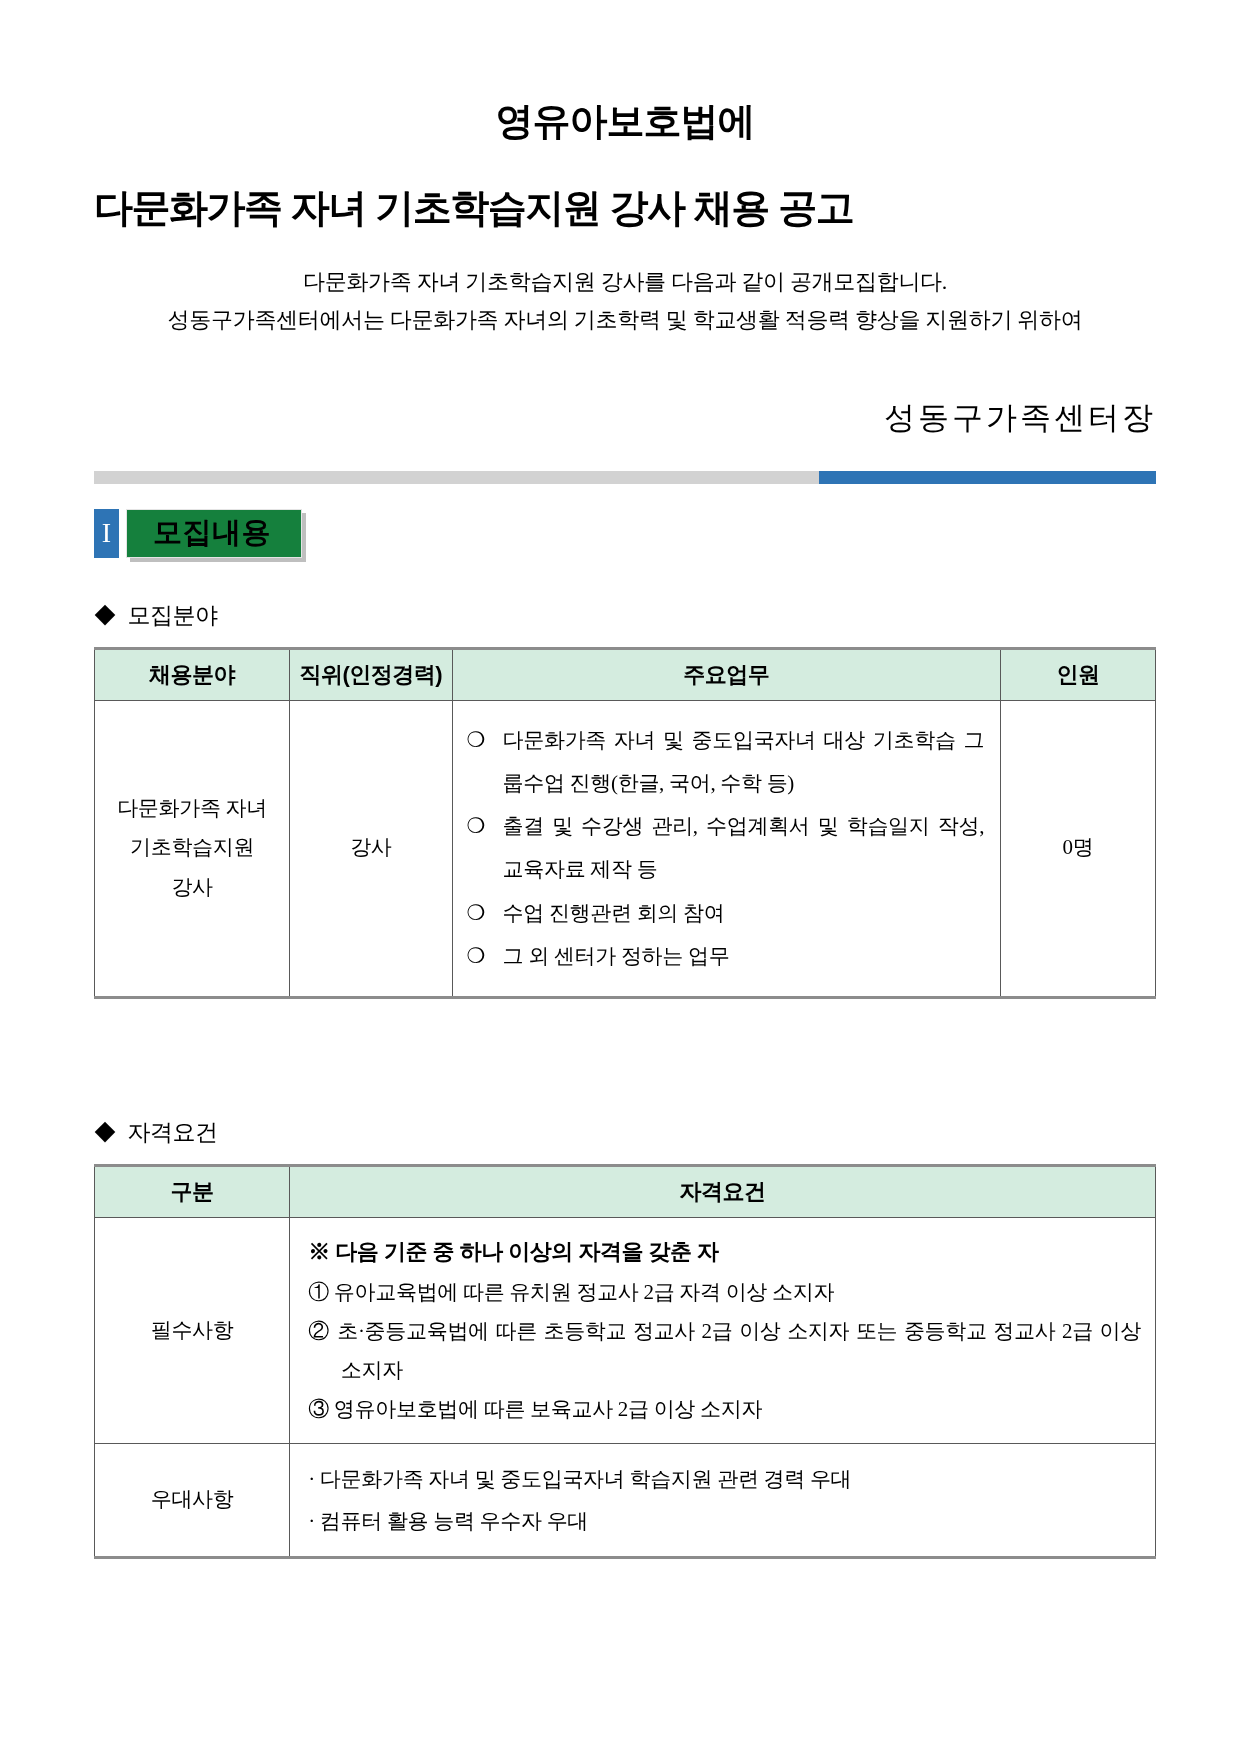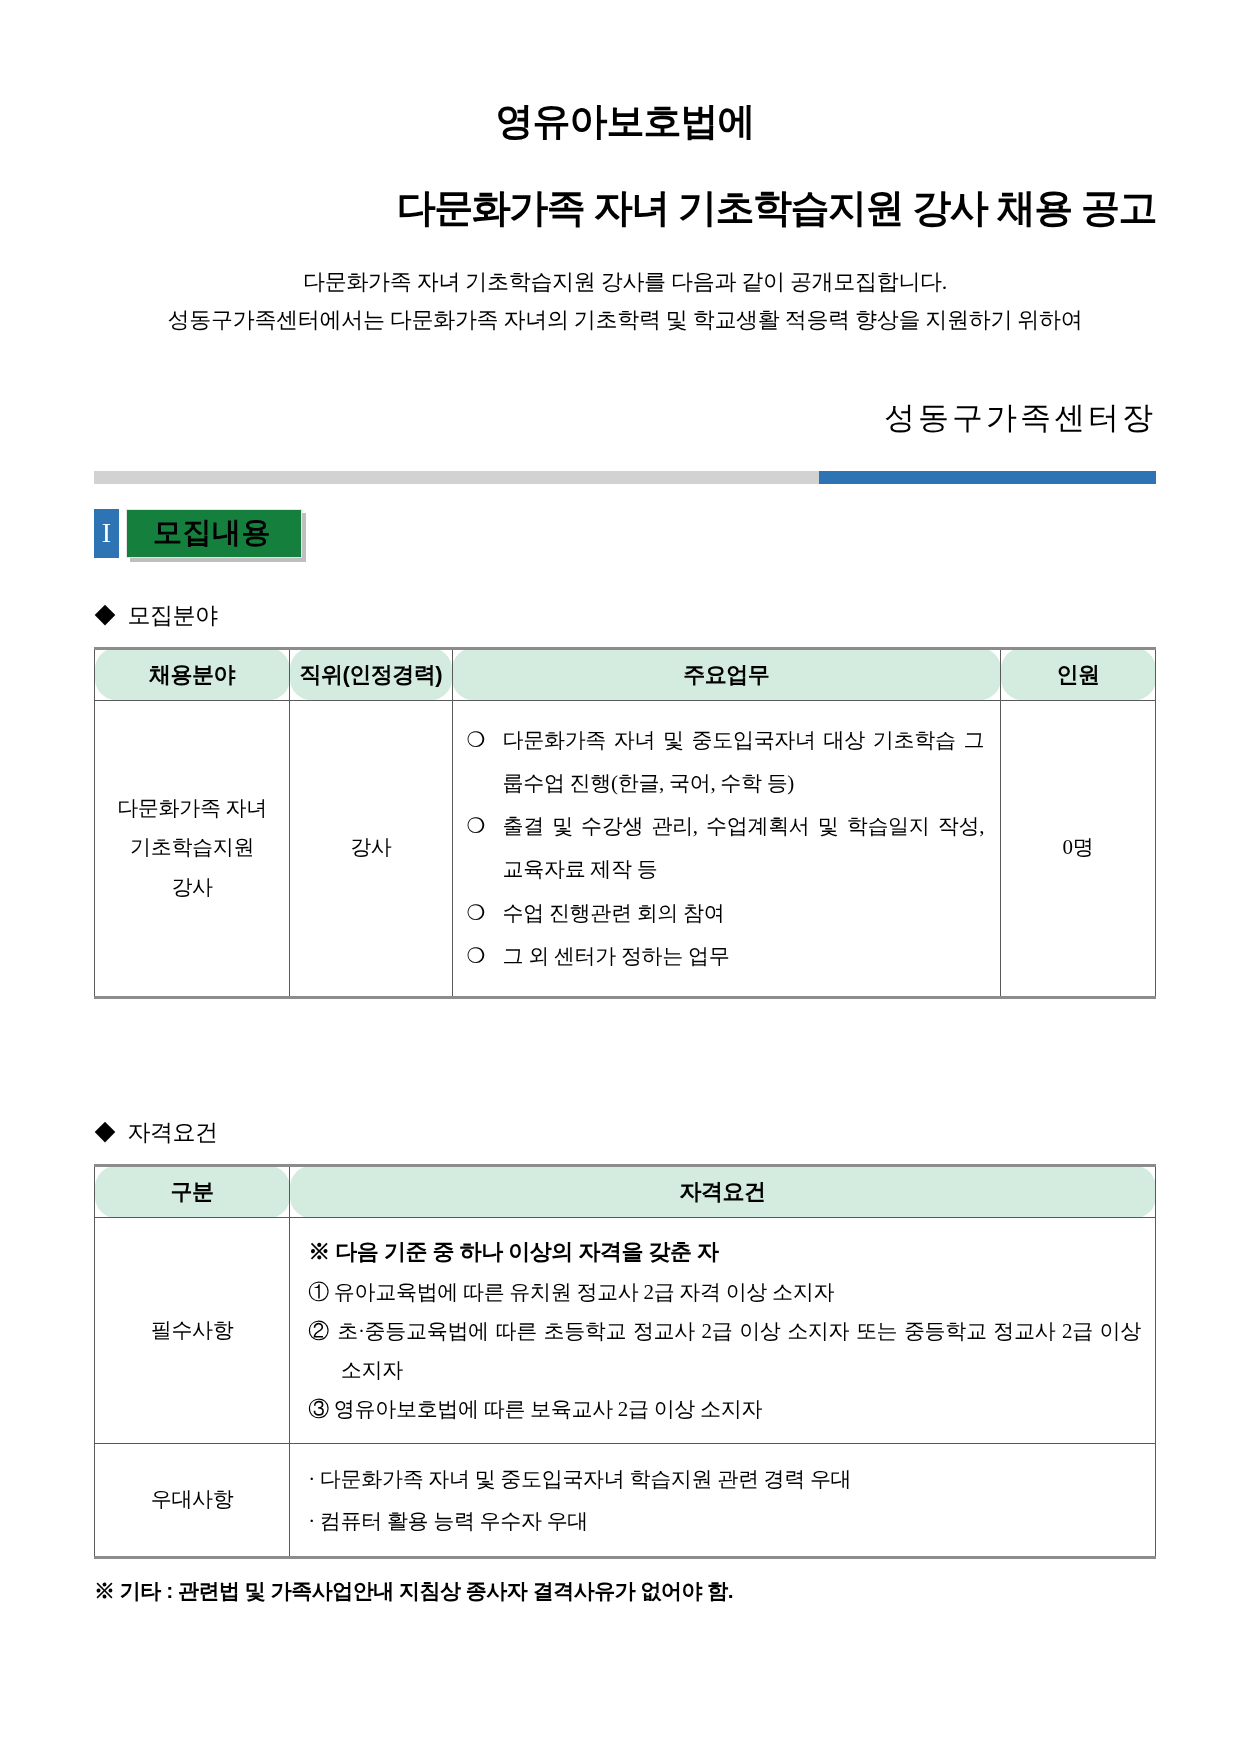--- a/index.html
+++ b/index.html
@@ -10,21 +10,21 @@
     -webkit-font-smoothing:antialiased;
   }
   .page { padding:96px 84px 40px 94px; width:1062px; }
 
   
   .doc-title {
     margin:0; text-align:center;
     font-size:38px; font-weight:800; letter-spacing:-1px;
   }
   .doc-subtitle {
-    margin:34px 0 0 0; text-align:right;
+    margin:34px 0 0 0; text-align:left;
     font-size:39px; font-weight:800; letter-spacing:-1.5px;
   }
   .intro {
     margin-top:28px; text-align:center;
     font-family:"Liberation Serif", serif;
     font-size:22px; line-height:1.72; letter-spacing:-0.3px;
   }
   .doc-date {
     margin-top:32px; text-align:center;
     font-size:24px; font-weight:800; white-space:pre-wrap; letter-spacing:0.5px;
@@ -64,21 +64,21 @@
   
   table {
     width:100%; border-collapse:collapse; table-layout:fixed;
     margin-top:16px;
     border-top:3px solid #8c8c8c; border-bottom:3px solid #8c8c8c;
   }
   th, td { border:1px solid #595959; }
   th {
     background:var(--table_header_bg,#d4ecdf);
     font-size:22px; font-weight:700; letter-spacing:-0.5px;
-    padding:10px 4px; text-align:center;border-radius:21px;
+    padding:10px 4px; text-align:center;
   }
   td {
     font-family:"Liberation Serif", serif;
     font-size:21px; letter-spacing:-0.3px;
     vertical-align:middle;
   }
   td.center { text-align:center; line-height:1.9; }
 
   
   td.duties-cell { padding:18px 12px 18px 14px; }
@@ -202,15 +202,14 @@
       <tr>
         <td class="center">우대사항</td>
         <td class="pref-cell">
           <div class="qual-line">· 다문화가족 자녀 및 중도입국자녀 학습지원 관련 경력 우대</div>
           <div class="qual-line">· 컴퓨터 활용 능력 우수자 우대</div>
         </td>
       </tr>
     </tbody>
   </table>
 
-  <div class="footer-note">※ 기타 : 관련법 및 가족사업안내 지침상 종사자 결격사유가 없어야 함.</div>
 
 </div>
 
 </body></html>

